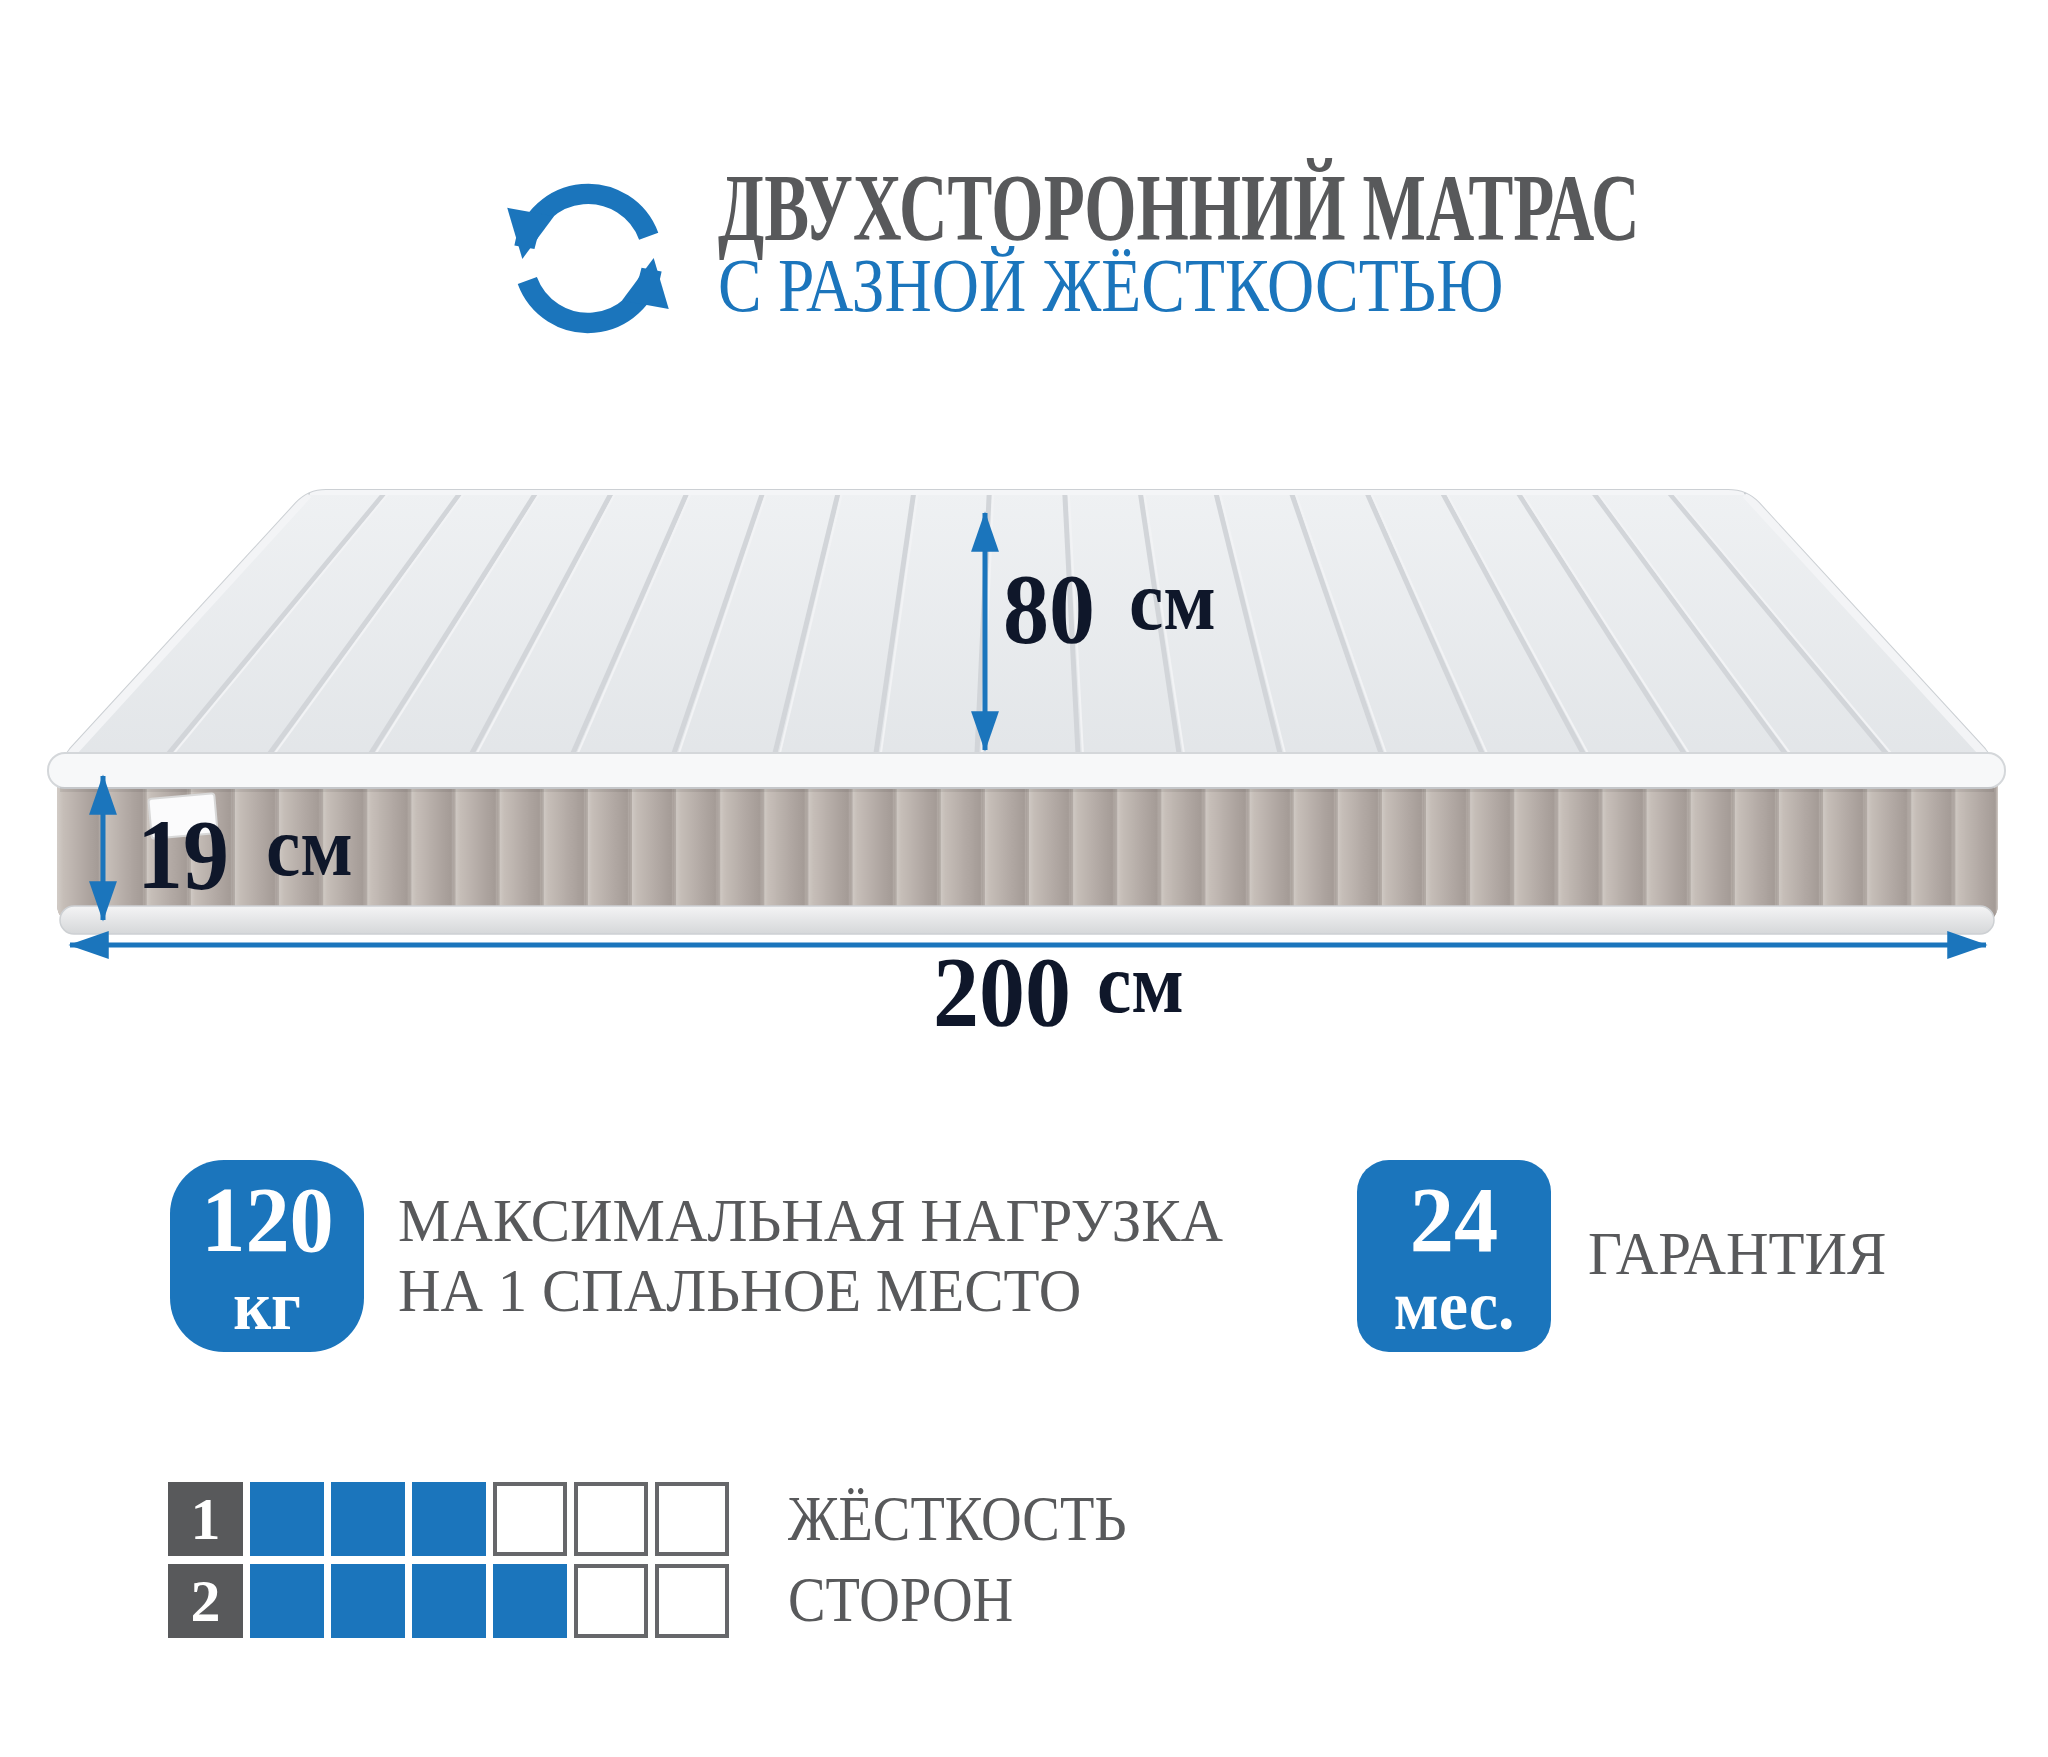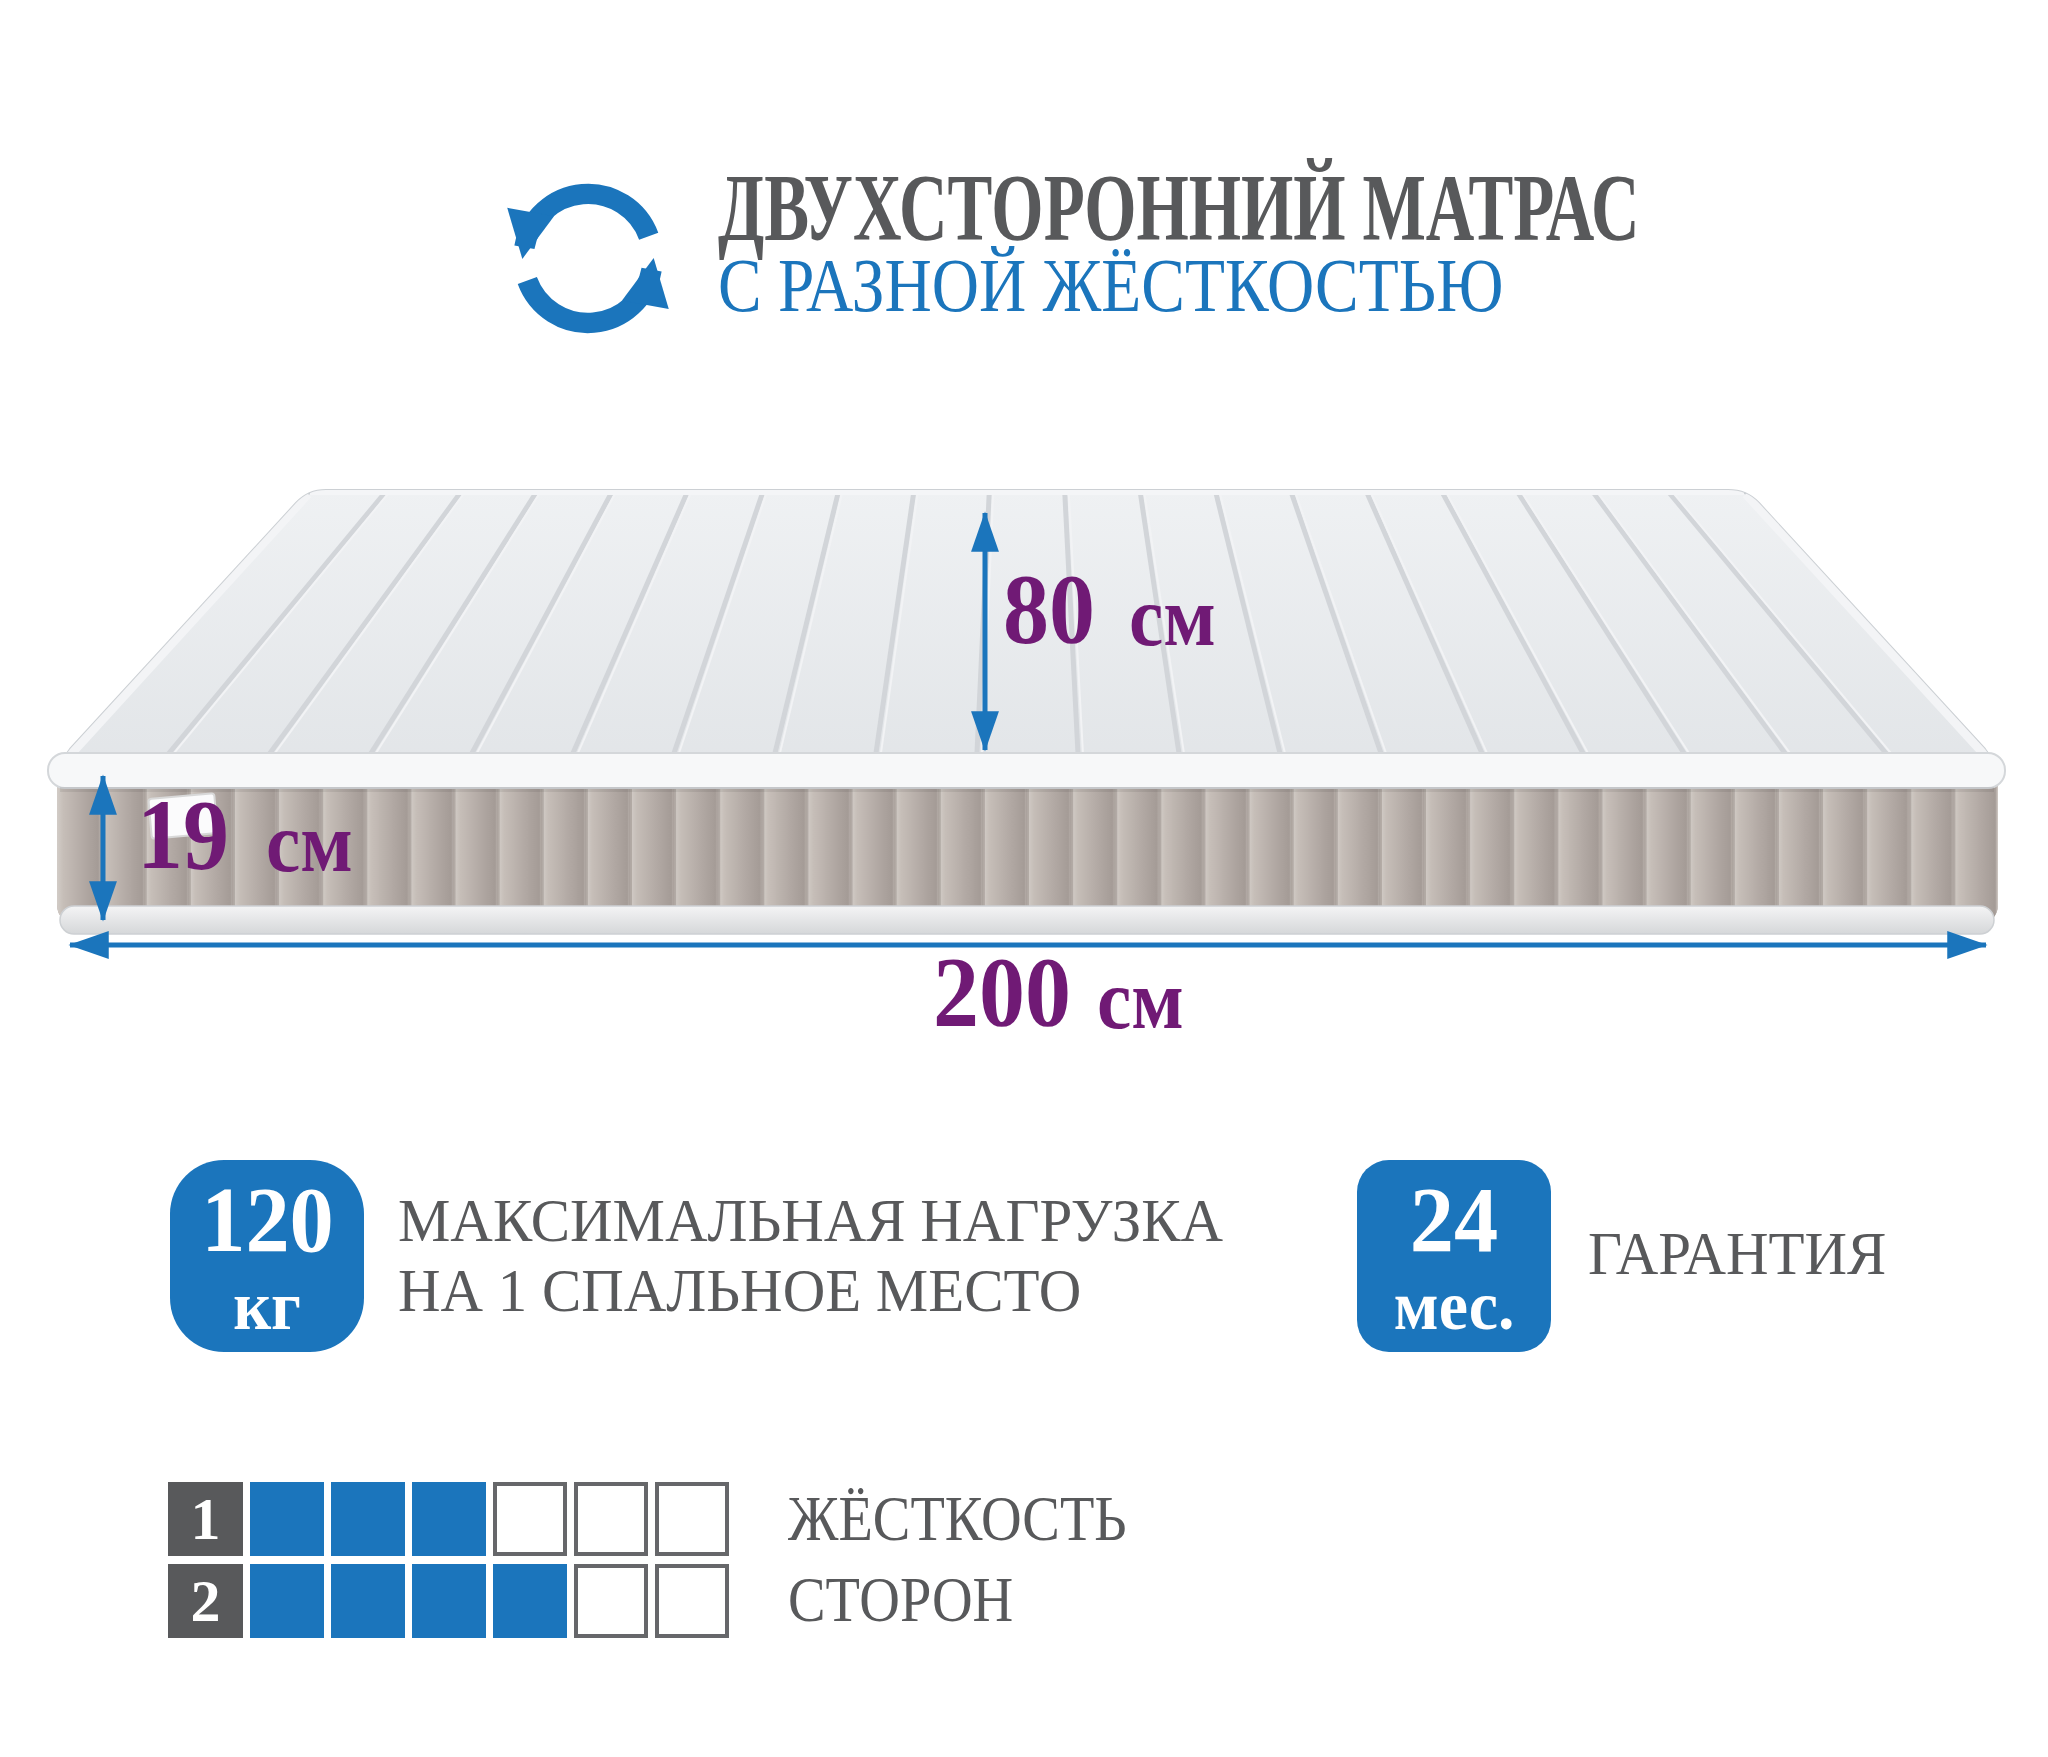--- a/index.html
+++ b/index.html
@@ -17,25 +17,25 @@
     position:absolute;left:718px;top:247px;font-size:77px;font-weight:normal;color:#1b75bc;
     white-space:nowrap;line-height:1;transform:scaleX(.85);transform-origin:left top;
   }
   
   .mattress-svg{position:absolute;left:0;top:368px;width:2048px;height:620px;}
   .dim{stroke:#1b75bc;stroke-width:5;fill:none;}
   #top-stripes .d{stroke:#d2d5d9;stroke-width:5;fill:none;}
   #top-stripes .l{stroke:#f2f3f5;stroke-width:2;fill:none;}
   #front-seams line{stroke:#99908b;stroke-width:3;opacity:.55;}
   
-  .dim-label{position:absolute;display:flex;align-items:flex-end;color:#701a75;white-space:nowrap;}
+  .dim-label{position:absolute;display:flex;align-items:flex-start;color:#0f172a;white-space:nowrap;}
   .dim-num{font-size:100px;font-weight:bold;line-height:1;transform:scaleX(.92);transform-origin:left bottom;}
   .dim-unit{font-size:84px;font-weight:bold;line-height:1;transform:scaleX(.92);transform-origin:left bottom;}
   #dim-width {left:1003px;top:559px;}
-  #dim-height{left:137px; top:785px;}
+  #dim-height{left:137px; top:805px;}
   #dim-length{left:933px; top:942px;}
   #dim-width  .dim-unit{margin-left:26px;}
   #dim-height .dim-unit{margin-left:29px;}
   #dim-length .dim-unit{margin-left:14px;}
   
   .badge{
     position:absolute;width:194px;height:192px;background:#1b75bc;border-radius:54px;
     color:#ffffff;display:flex;flex-direction:column;align-items:center;justify-content:center;
     text-align:center;
   }

